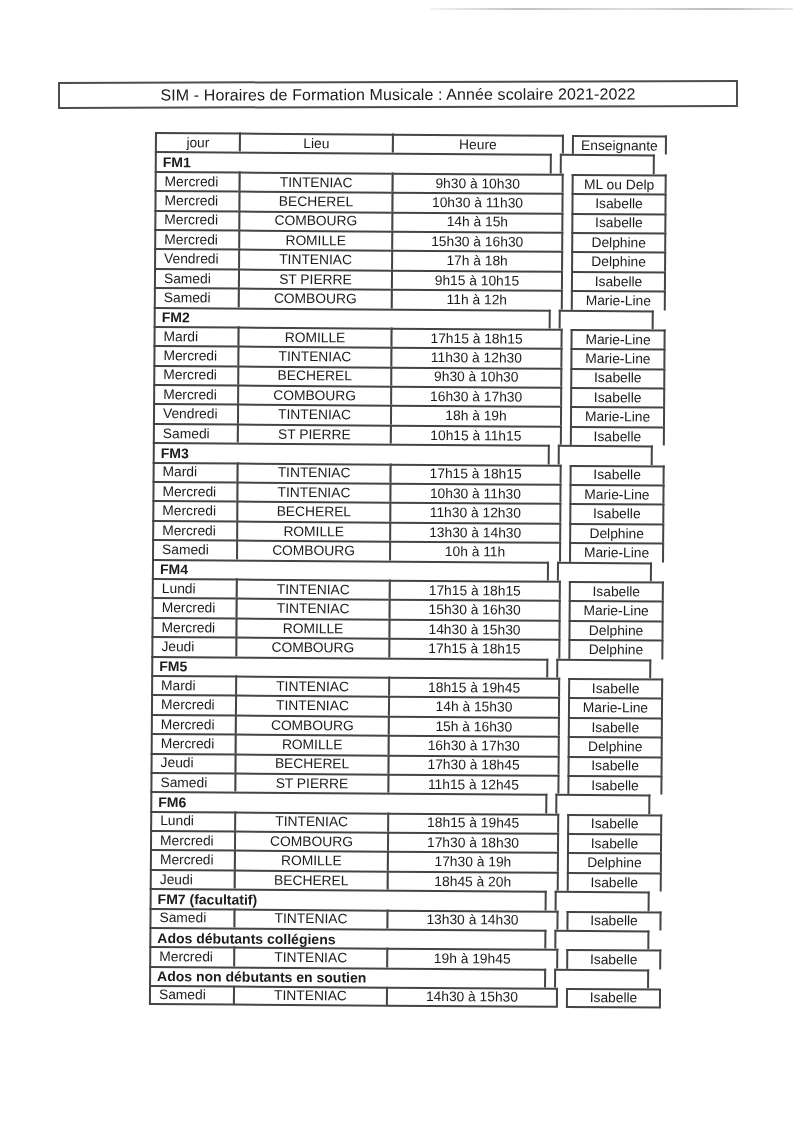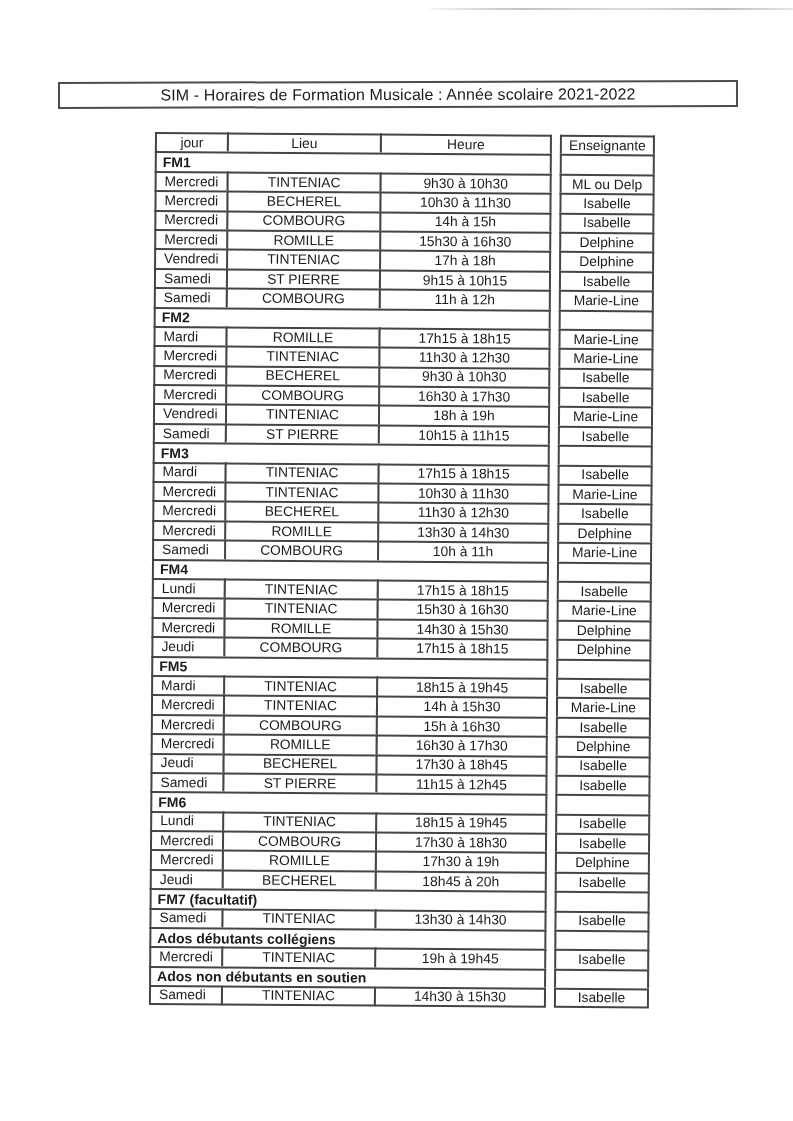--- a/index.html
+++ b/index.html
@@ -66,21 +66,21 @@
     font-size: 13.8px;
     line-height: 1;
     white-space: nowrap;
     overflow: hidden;
     background: #fff;
   }
   .row:last-child .cell,
   .row:last-child .ens-box {
     border-bottom: 2px solid #454545;
   }
-  .c-jour   { width: 74px;  padding-left: 8px; text-align: right; }
+  .c-jour   { width: 86px;  padding-left: 8px; text-align: right; }
   .c-lieu   { width: 155px; margin-left: -2px; justify-content: center; }
   .c-heure  { width: 172px; margin-left: -2px; justify-content: center; }
   .c-section {
     width: 397px;
     font-weight: bold;
     padding-left: 6px;
     font-size: 14px;
   }
   .ens-box {
     width: 95px;

